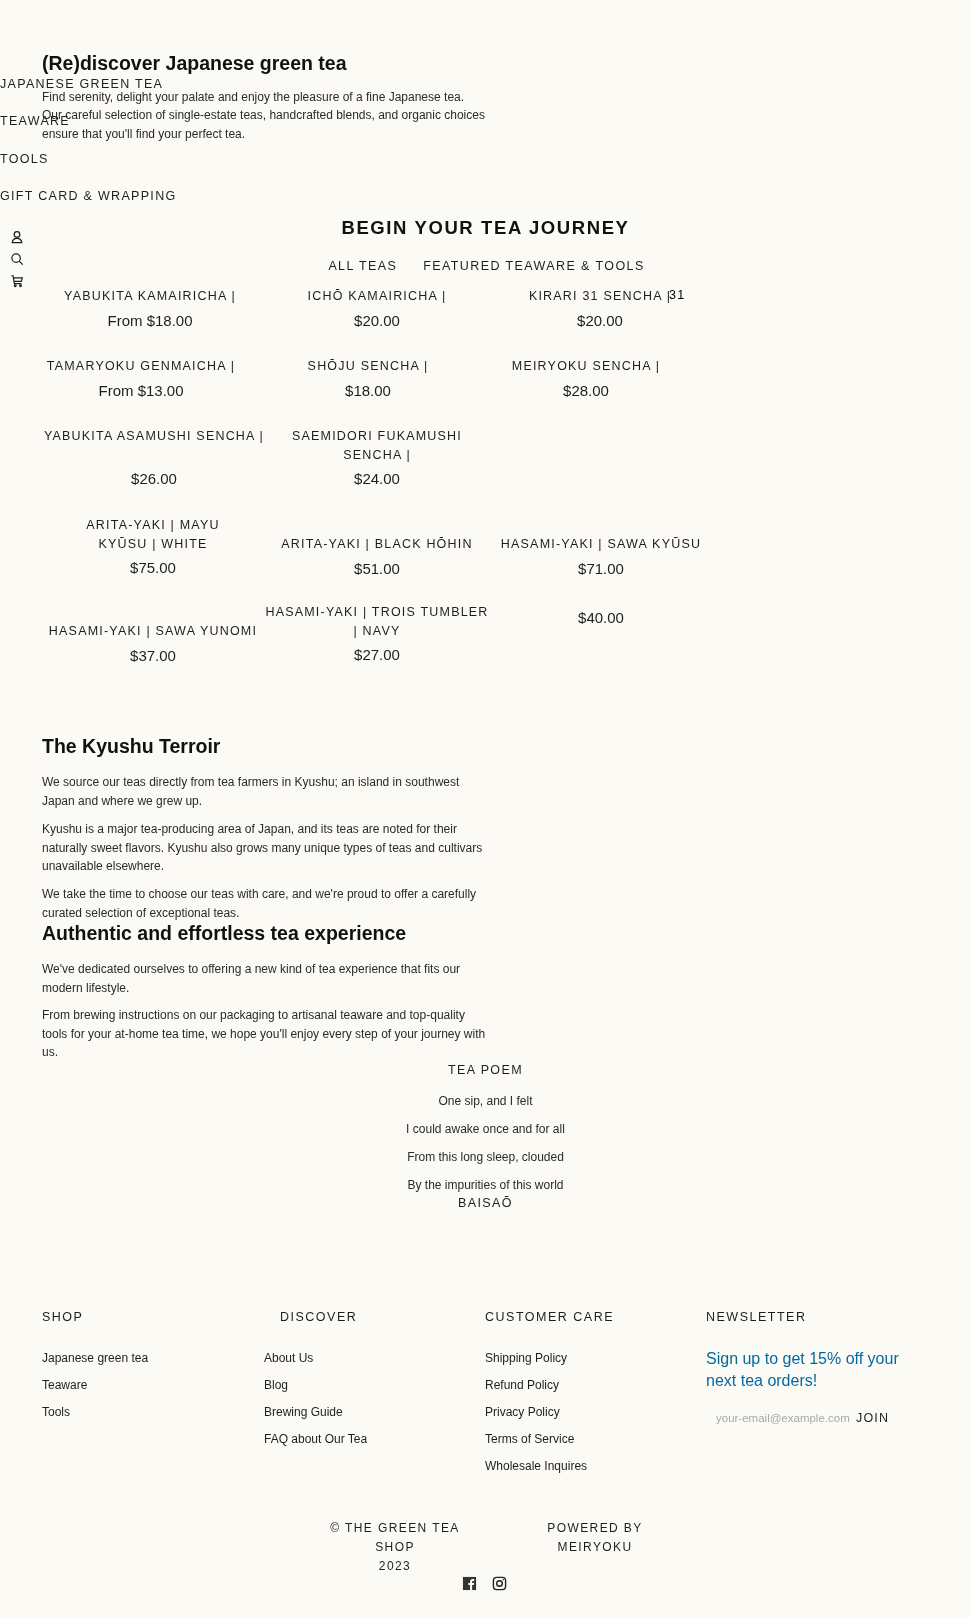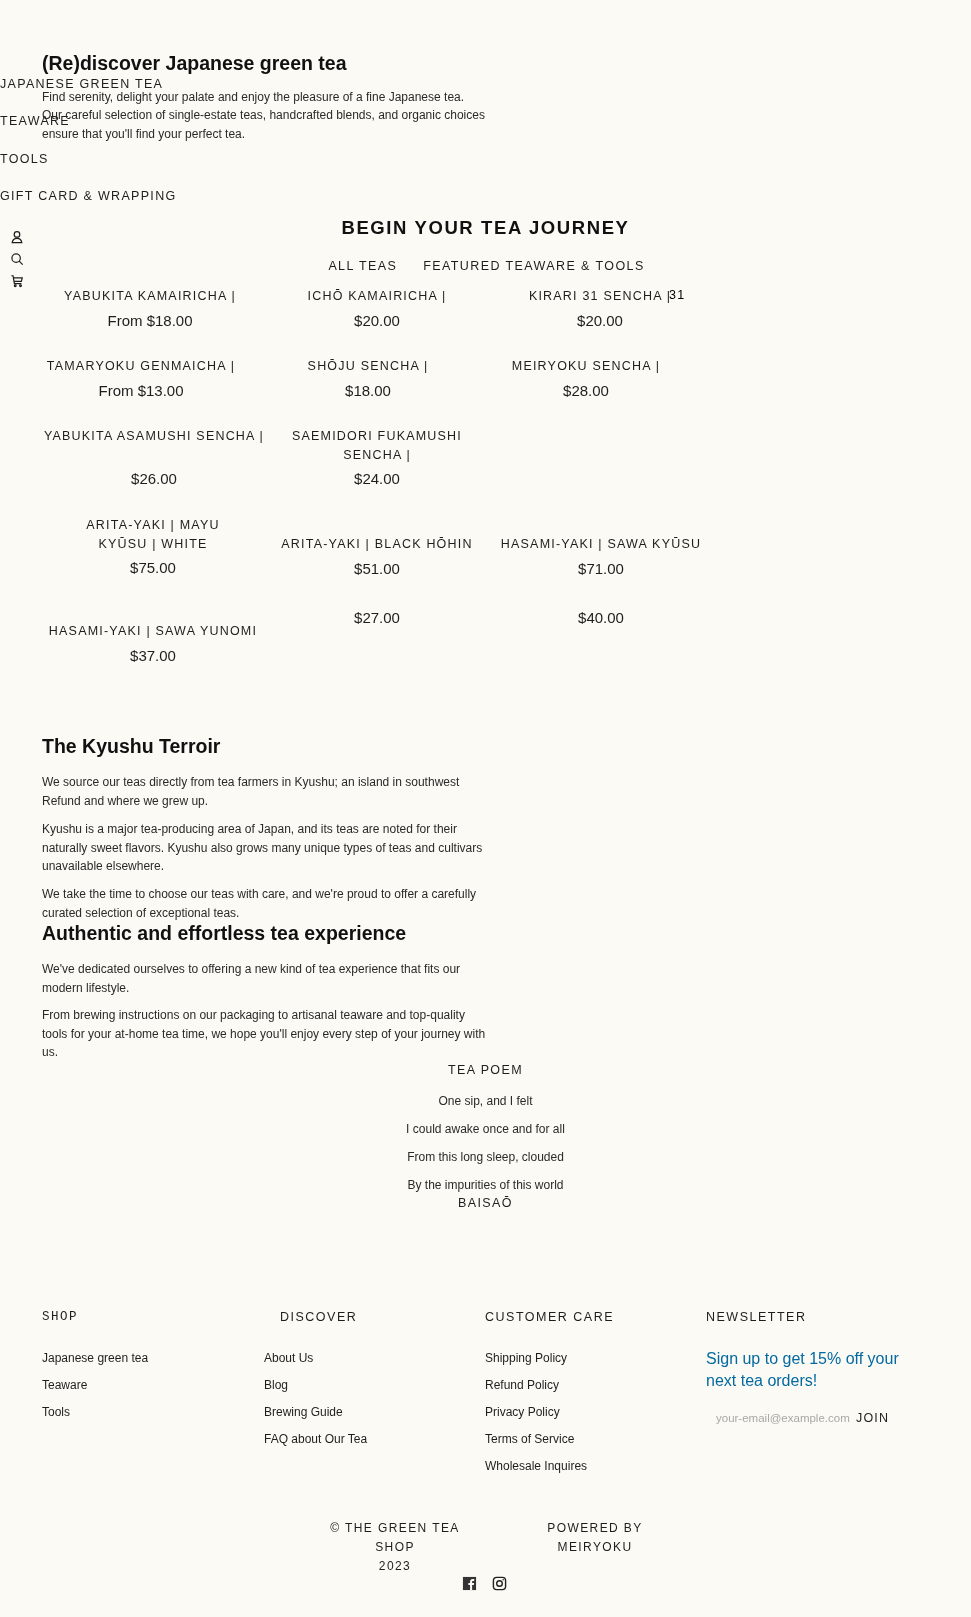--- a/index.html
+++ b/index.html
@@ -132,44 +132,45 @@
 <div class="abs product" style="left:488px; top:535px; width:226px;">
   <div class="pname">HASAMI-YAKI | SAWA KYŪSU</div>
   <div class="pprice">$71.00</div>
 </div>
 
 <div class="abs product" style="left:40px; top:622px; width:226px;">
   <div class="pname">HASAMI-YAKI | SAWA YUNOMI</div>
   <div class="pprice">$37.00</div>
 </div>
 <div class="abs product" style="left:264px; top:603px; width:226px;">
+  <div class="pname">HASAMI-YAKI | TROIS TUMBLER | NAVY</div>
   <div class="pprice">$27.00</div>
 </div>
 <div class="abs product" style="left:488px; top:603px; width:226px;">
   <div class="pprice">$40.00</div>
 </div>
 
 <h2 class="abs h2" style="top:735px;">The Kyushu Terroir</h2>
-<p class="abs body-p" style="top:773px;">We source our teas directly from tea farmers in Kyushu; an island in southwest Refund and where we grew up.</p>
+<p class="abs body-p" style="top:773px;">We source our teas directly from tea farmers in Kyushu; an island in southwest Japan and where we grew up.</p>
 <p class="abs body-p" style="top:820px;">Kyushu is a major tea-producing area of Japan, and its teas are noted for their naturally sweet flavors. Kyushu also grows many unique types of teas and cultivars unavailable elsewhere.</p>
 <p class="abs body-p" style="top:885px;">We take the time to choose our teas with care, and we're proud to offer a carefully curated selection of exceptional teas.</p>
 
 <h2 class="abs h2" style="top:922px;">Authentic and effortless tea experience</h2>
 <p class="abs body-p" style="top:960px;">We've dedicated ourselves to offering a new kind of tea experience that fits our modern lifestyle.</p>
 <p class="abs body-p" style="top:1006px;">From brewing instructions on our packaging to artisanal teaware and top-quality tools for your at-home tea time, we hope you'll enjoy every step of your journey with us.</p>
 
 <div class="abs poem-title" style="top:1063px;">TEA POEM</div>
 <div class="abs poem-line" style="top:1094px;">One sip, and I felt</div>
 <div class="abs poem-line" style="top:1122px;">I could awake once and for all</div>
 <div class="abs poem-line" style="top:1150px;">From this long sleep, clouded</div>
 <div class="abs poem-line" style="top:1178px;">By the impurities of this world</div>
 <div class="abs poem-title" style="top:1196px;">BAISAŌ</div>
 
 <footer>
-  <div class="abs f-head" style="left:42px; top:1310px;font-family:Liberation Mono, monospace;">SHOP</div>
+  <div class="abs f-head" style="left:42px; top:1310px;">SHOP</div>
   <a class="abs f-link" style="left:42px; top:1351px;" href="#">Japanese green tea</a>
   <a class="abs f-link" style="left:42px; top:1378px;" href="#">Teaware</a>
   <a class="abs f-link" style="left:42px; top:1405px;" href="#">Tools</a>
 
   <div class="abs f-head" style="left:280px; top:1310px;text-align:right;">DISCOVER</div>
   <a class="abs f-link" style="left:264px; top:1351px;" href="#">About Us</a>
   <a class="abs f-link" style="left:264px; top:1378px;" href="#">Blog</a>
   <a class="abs f-link" style="left:264px; top:1405px;" href="#">Brewing Guide</a>
   <a class="abs f-link" style="left:264px; top:1432px;" href="#">FAQ about Our Tea</a>
 

